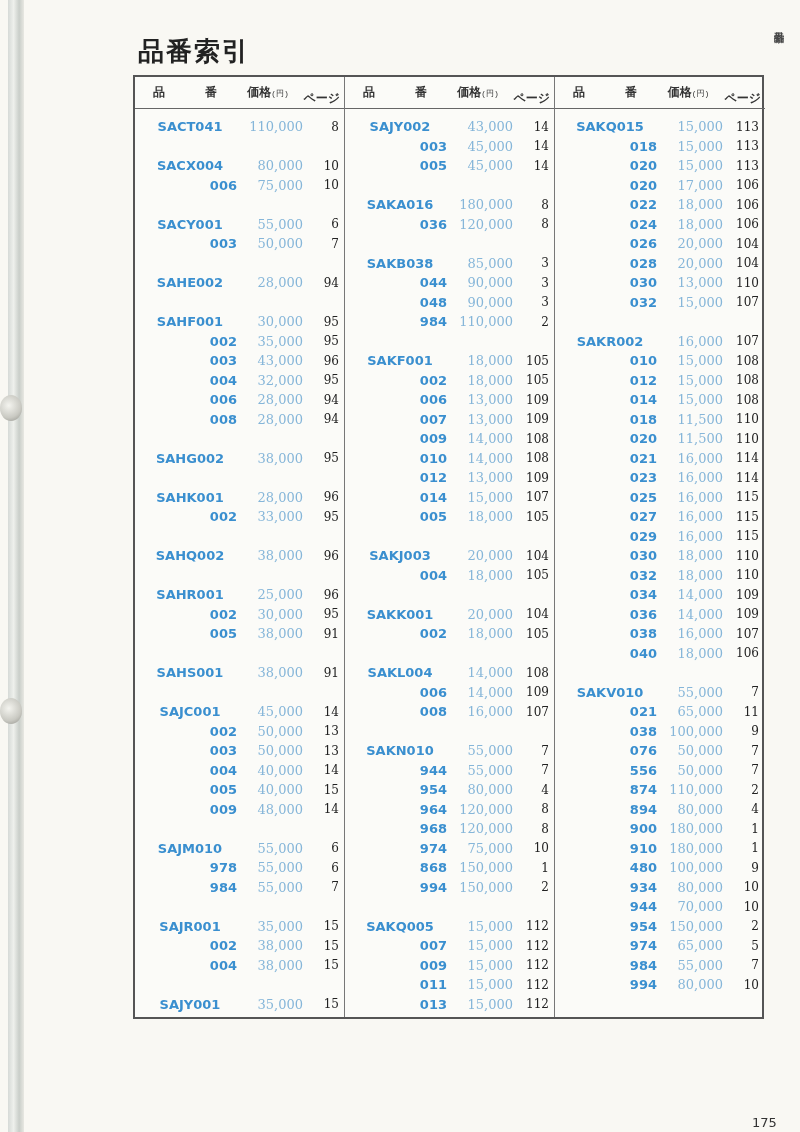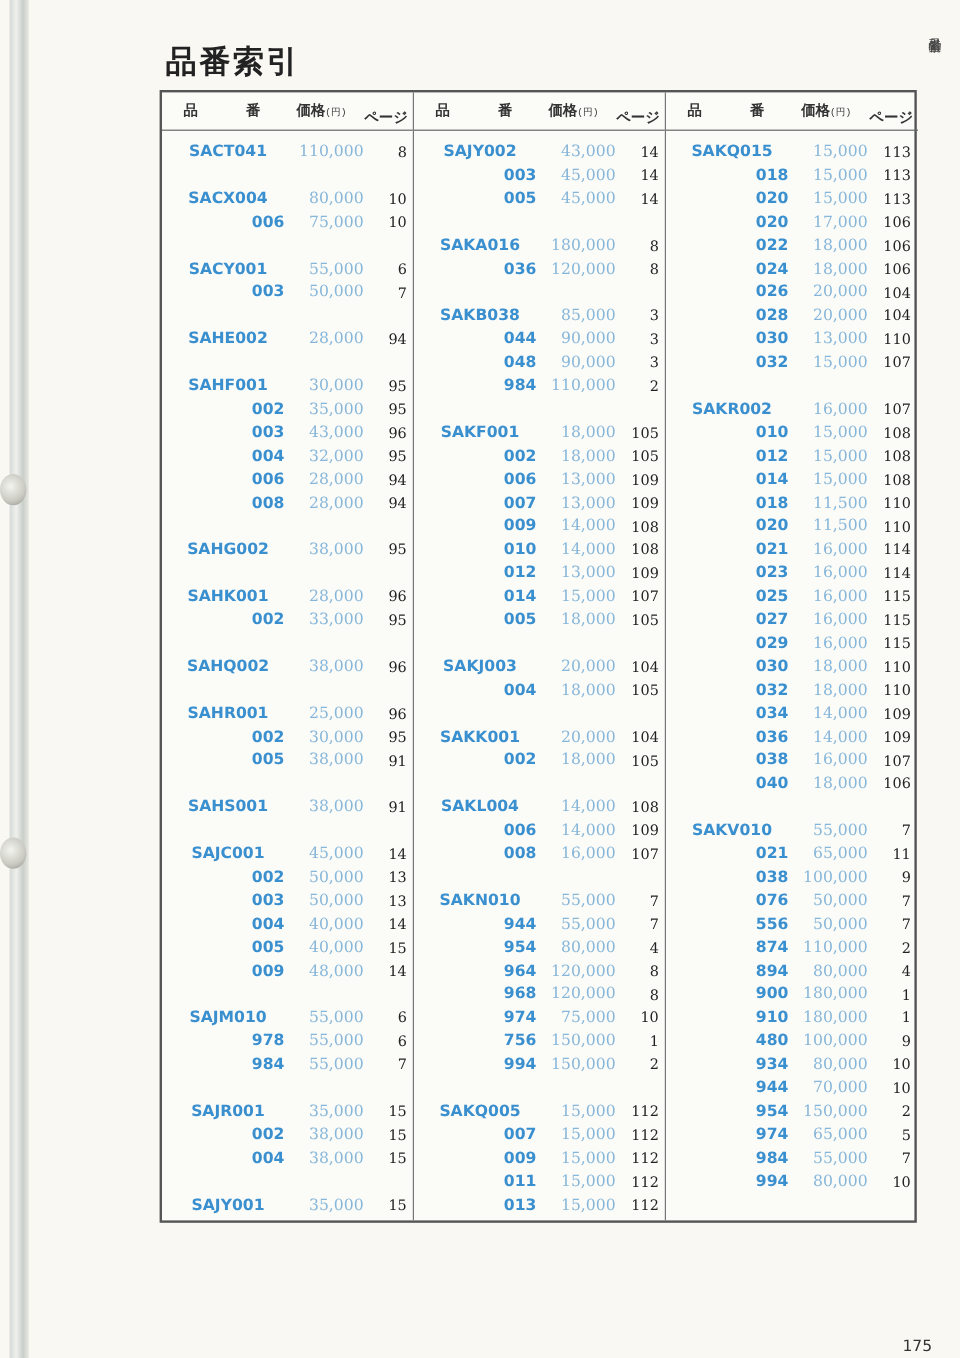--- a/index.html
+++ b/index.html
@@ -427,21 +427,21 @@
           <span class="code">968</span>
           <span class="price">120,000</span>
           <span class="pg">8</span>
         </div>
         <div class="row">
           <span class="code">974</span>
           <span class="price">75,000</span>
           <span class="pg">10</span>
         </div>
         <div class="row">
-          <span class="code">756</span>
+          <span class="code">868</span>
           <span class="price">150,000</span>
           <span class="pg">1</span>
         </div>
         <div class="row">
           <span class="code">994</span>
           <span class="price">150,000</span>
           <span class="pg">2</span>
         </div>
         <div class="row gap"></div>
         <div class="row">

